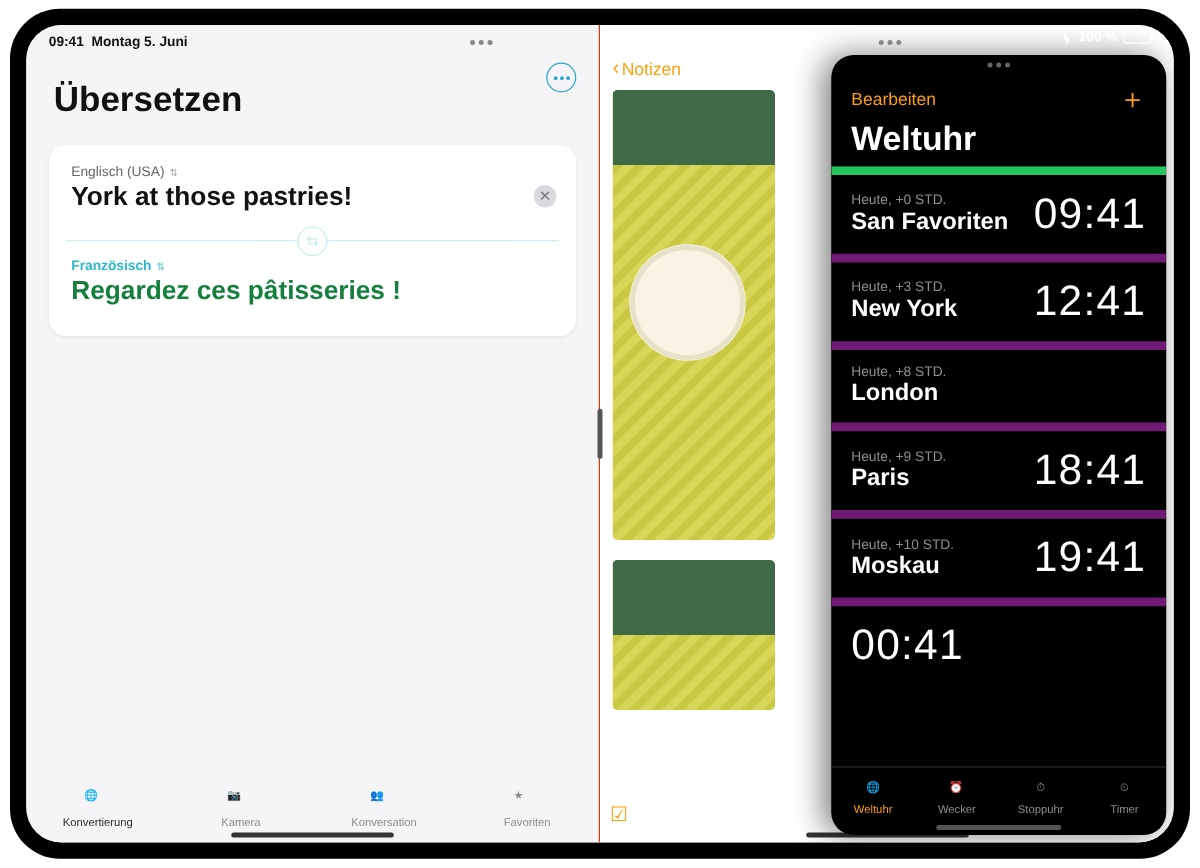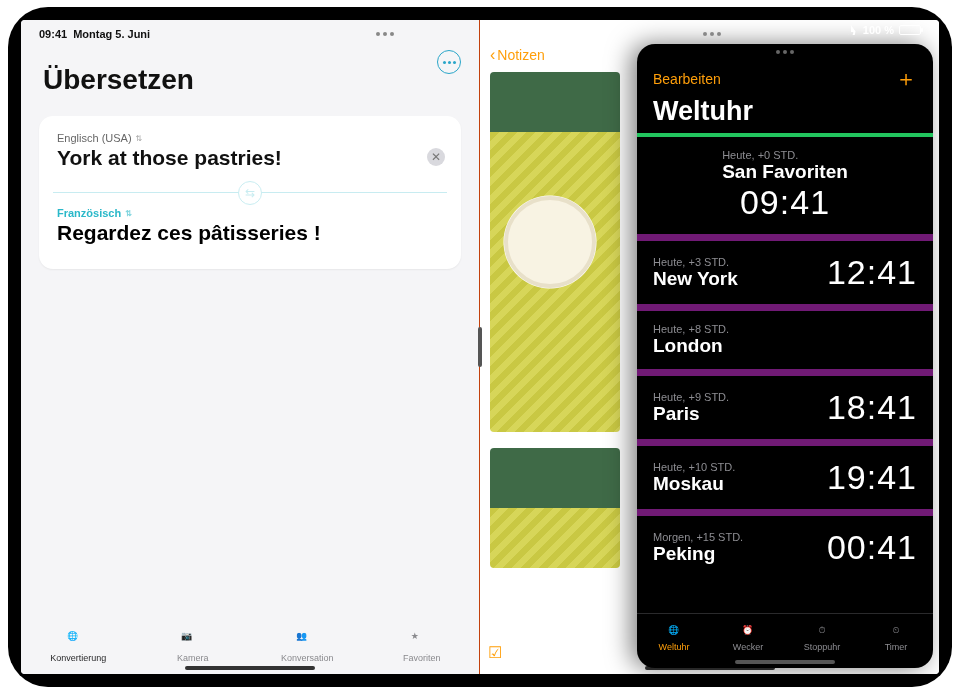--- a/index.html
+++ b/index.html
@@ -12,21 +12,21 @@
     position: relative;
     width: 944px; height: 680px;
     margin: 7px auto;
     background: #000;
     border-radius: 40px;
     padding: 13px;
   }
   .screen {
     width: 100%; height: 100%;
     background: #f2f2f7;
-    border-radius: 4px;
+    border-radius: 28px;
     overflow: hidden;
     position: relative;
     display: flex;
   }
   
   .statusbar {
     position: absolute; top: 0; left: 0; right: 0;
     height: 24px;
     display: flex; align-items: center;
     justify-content: space-between;
@@ -56,21 +56,21 @@
     margin: 10px 18px; background:#fff; border-radius:14px;
     box-shadow:0 1px 2px rgba(0,0,0,.06);
     padding:16px 18px 24px; position:relative;
   }
   .tr-src-lang { font-size:11px; color:#666; display:flex; align-items:center; gap:4px;}
   .tr-src-text { font-size:21px; font-weight:700; color:#111; margin-top:2px; padding-right:28px;}
   .tr-clear { position:absolute; right:16px; top:32px; width:18px;height:18px;border-radius:50%;background:#d9d9de;color:#777;display:flex;align-items:center;justify-content:center;font-size:12px;}
   .tr-sep { margin:22px -4px 14px; height:1px; background:linear-gradient(to right,#2ab8c9,#2ab8c9); opacity:.25; position:relative;}
   .tr-swap { position:absolute; left:50%; top:50%; transform:translate(-50%,-50%); width:24px;height:24px;border-radius:50%;background:#fff;border:1.5px solid #2ab8c9;display:flex;align-items:center;justify-content:center;color:#2ab8c9;font-size:12px;}
   .tr-dst-lang { font-size:11px; color:#2ab8c9; font-weight:600; display:flex;align-items:center; gap:4px;}
-  .tr-dst-text { font-size:21px; font-weight:700; color:#000000; margin-top:2px;}
+  .tr-dst-text { font-size:21px; font-weight:700; color:#15803d; margin-top:2px;}
   .caret{font-size:8px;opacity:.6;}
   
   .tr-tabs { position:absolute; bottom:0; left:0; right:0; height:54px; display:flex;}
   .tr-tab { flex:1; display:flex; flex-direction:column; align-items:center; justify-content:center; gap:2px; font-size:9px; color:#8a8a8e;}
   .tr-tab.active { color:#2a2a2c;}
   .tr-tab svg, .tr-tab .ic { width:22px;height:20px; fill:currentColor; }
   .home-ind { position:absolute; bottom:4px; left:50%; transform:translateX(-50%); width:130px; height:4px; background:#111; border-radius:4px; opacity:.85;}
   .home-ind.right { left:50%; }
   
   .notes-bar { position:absolute; top:26px; left:10px; display:flex; align-items:center; color:#ff9f0a; font-size:14px; gap:2px;}
@@ -80,33 +80,33 @@
     background:
       radial-gradient(circle at 60px 170px,#fffefb 0 46px,transparent 47px),
       linear-gradient(#3f6a47,#3f6a47) 0 0/100% 60px no-repeat,
       linear-gradient(135deg,#c9c843 25%,#d7d659 25% 50%,#c9c843 50% 75%,#d7d659 75%) 0 60px/18px 18px,
       #c9c843;
   }
   .cookie{position:absolute;left:14px;top:124px;width:92px;height:92px;border-radius:50%;background:#f8f3e3;border:4px solid #e8e0c9;}
   .notes-bottom-ic { position:absolute; bottom:12px; left:8px; color:#ff9f0a; font-size:16px;}
   
   .slideover {
-    position:absolute; top:24px; right:6px; width:296px; bottom:6px;
+    position:absolute; top:24px; right:6px; width:268px; bottom:6px;
     background:#000; border-radius:18px; box-shadow:-6px 0 24px rgba(0,0,0,.5);
     color:#fff; overflow:hidden; display:flex; flex-direction:column;
   }
   .so-grab { position:absolute; top:6px; left:50%; transform:translateX(-50%); display:flex; gap:3px;}
   .so-grab span{width:4px;height:4px;border-radius:50%;background:#666;}
   .so-head { padding:20px 16px 6px; }
   .so-row1 { display:flex; justify-content:space-between; align-items:center; color:#ff9f0a; font-size:14px;}
   .so-plus { font-size:22px; font-weight:300;}
   .so-title { font-size:27px; font-weight:700; margin-top:2px;}
   .so-list { flex:1; overflow:hidden;}
   .so-item { display:flex; justify-content:space-between; align-items:center; padding:12px 16px; border-top:7px solid #701a75;}
-  .so-item:first-child{border-top:4px solid #22c55e;flex-direction:column;}
+  .so-item:first-child{border-top:7px solid #22c55e;}
   .so-meta { font-size:11px; color:#8d8d92; line-height:1.1;}
   .so-city { font-size:19px; font-weight:600; color:#fff;}
   .so-time { font-size:34px; font-weight:300; letter-spacing:1px;}
   .so-tabs { display:flex; border-top:1px solid #2a2a2c; padding:6px 0 8px;}
   .so-tab { flex:1; display:flex; flex-direction:column; align-items:center; gap:2px; font-size:9px; color:#8d8d92;}
   .so-tab.active{color:#ff9f0a;}
   .so-tab .ic{width:20px;height:20px;display:flex;align-items:center;justify-content:center;}
   .so-home { width:100px;height:4px;background:#555;border-radius:4px;margin:0 auto 4px;}
   
   .status-rdark { position:absolute; top:4px; right:18px; display:flex; gap:5px; align-items:center; color:#fff; font-size:11px; font-weight:700; z-index:60;}
@@ -249,24 +249,20 @@
             <div class="so-time">18:41</div>
           </div>
           <div class="so-item">
             <div>
                 <div class="so-meta">Heute, +10 STD.</div>
                 <div class="so-city">Moskau</div>
               </div>
             <div class="so-time">19:41</div>
           </div>
           <div class="so-item">
-            <div>
-                <div class="so-meta">Morgen, +15 STD.</div>
-                <div class="so-city">Peking</div>
-              </div>
             <div class="so-time">00:41</div>
           </div>
         </div>
         <div class="so-tabs">
           <div class="so-tab active">
               <span class="ic">🌐</span>
               <span>Weltuhr</span>
             </div>
           <div class="so-tab">
               <span class="ic">⏰</span>

